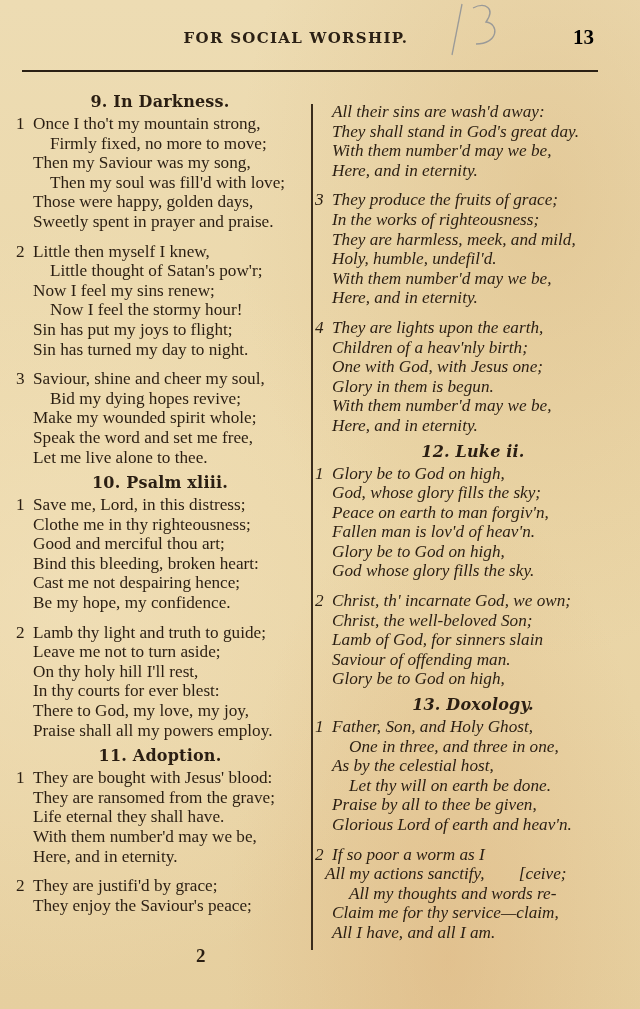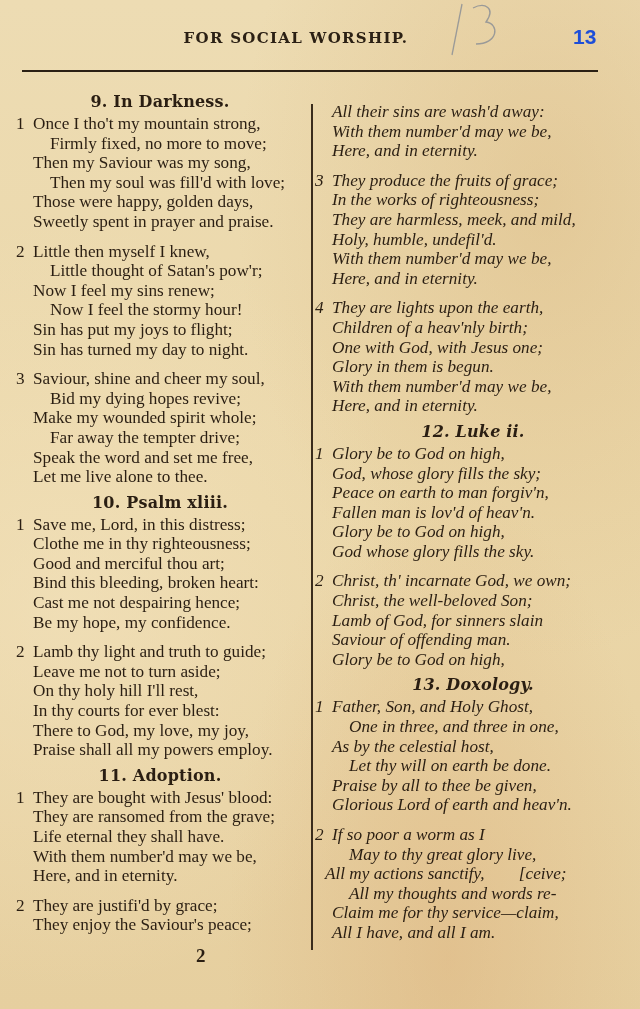--- a/index.html
+++ b/index.html
@@ -18,22 +18,22 @@
     .page { position: absolute; inset: 0; }
     .header-title {
       position: absolute; left: 0; width: 640px; top: 29px;
       text-align: center; font-size: 15px; font-weight: bold;
       letter-spacing: 1.3px; color: #2b2014;
       font-family: "DejaVu Serif", serif;
       transform: translateX(-24px);
     }
     .page-number {
       position: absolute; left: 573px; top: 25px;
-      font-size: 21px; font-weight: bold; color: #1d4ed8;
-      font-family: Liberation Sans, sans-serif;
+      font-size: 21px; font-weight: bold; color: #000000;
+      font-family: Liberation Serif, serif;
     }
     .pencil-mark {
       position: absolute; left: 440px; top: 0px; width: 90px; height: 60px;
     }
     .header-rule {
       position: absolute; left: 22px; width: 576px; top: 70px;
       height: 2px; background: #2b2014;
     }
     .col-divider {
       position: absolute; left: 311px; top: 104px; width: 1.5px; height: 846px;
@@ -102,21 +102,20 @@
         <div class="line indent">Now I feel the stormy hour!</div>
         <div class="line">Sin has put my joys to flight;</div>
         <div class="line">Sin has turned my day to night.</div>
       </div>
       <div class="verse-gap"></div>
       <div class="verse">
         <span class="verse-num">3</span>
         <div class="line">Saviour, shine and cheer my soul,</div>
         <div class="line indent">Bid my dying hopes revive;</div>
         <div class="line">Make my wounded spirit whole;</div>
-        <div class="line indent">Far away the tempter drive;</div>
         <div class="line">Speak the word and set me free,</div>
         <div class="line">Let me live alone to thee.</div>
       </div>
     </div>
 
     <div class="title-gap"></div>
 
     <div class="hymn">
       <div class="hymn-title">10. Psalm xliii.</div>
       <div class="verse">
@@ -158,20 +157,21 @@
         <div class="line">They are justifi'd by grace;</div>
         <div class="line">They enjoy the Saviour's peace;</div>
       </div>
     </div>
   </div>
 
   <div class="column col-right" style="top: 102px; font-style: italic;">
 
     <div class="verse">
       <div class="line">All their sins are wash'd away:</div>
+      <div class="line">They shall stand in God's great day.</div>
       <div class="line">With them number'd may we be,</div>
       <div class="line">Here, and in eternity.</div>
     </div>
     <div class="verse-gap"></div>
     <div class="verse">
       <span class="verse-num">3</span>
       <div class="line">They produce the fruits of grace;</div>
       <div class="line">In the works of righteousness;</div>
       <div class="line">They are harmless, meek, and mild,</div>
       <div class="line">Holy, humble, undefil'd.</div>
@@ -223,21 +223,20 @@
         <div class="line indent">One in three, and three in one,</div>
         <div class="line">As by the celestial host,</div>
         <div class="line indent">Let thy will on earth be done.</div>
         <div class="line">Praise by all to thee be given,</div>
         <div class="line">Glorious Lord of earth and heav'n.</div>
       </div>
       <div class="verse-gap"></div>
       <div class="verse">
         <span class="verse-num">2</span>
         <div class="line">If so poor a worm as I</div>
-        <div class="line indent">May to thy great glory live,</div>
         <div class="line" style="white-space: pre; padding-left: 12px;">All my actions sanctify,        [ceive;</div>
         <div class="line indent">All my thoughts and words re-</div>
         <div class="line">Claim me for thy service—claim,</div>
         <div class="line">All I have, and all I am.</div>
       </div>
     </div>
   </div>
 
   <div class="footer-sig">2</div>
 </div>

